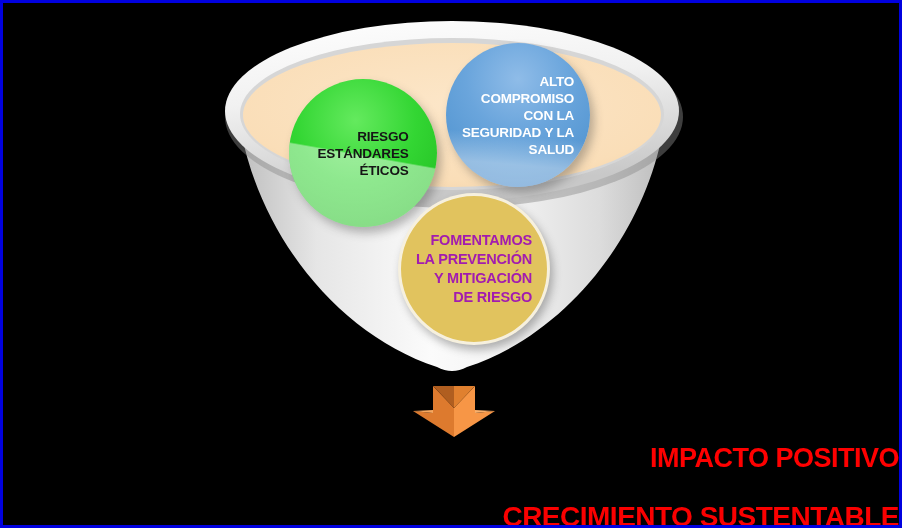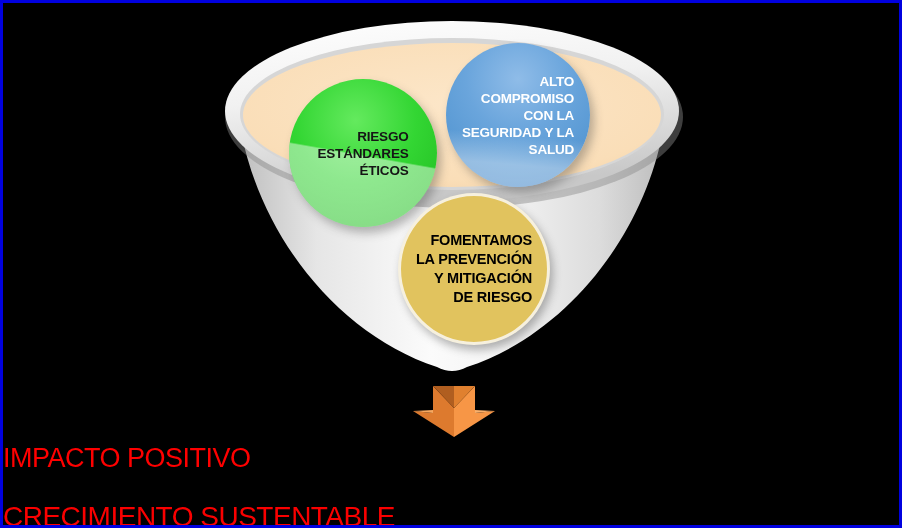--- a/index.html
+++ b/index.html
@@ -32,22 +32,22 @@
   .bubble-blue .bubble-label{font-size:13.5px;line-height:17px;}
   .bubble-yellow{
     left:395px;top:190px;width:146px;height:146px;z-index:3;
     background:#e1c35e;
     border:3px solid rgba(248,245,236,.9);
     box-shadow:3px 5px 9px rgba(70,70,70,.4);
   }
   .bubble-yellow .bubble-label{font-size:14.5px;line-height:19px;}
   .arrow-svg{position:absolute;left:400px;top:378px;}
   .outcome-line{
-    position:absolute;left:0;width:100%;text-align:left;
-    font-weight:normal;letter-spacing:-0.5px;
+    position:absolute;left:0;width:100%;text-align:right;
+    font-weight:bold;letter-spacing:-0.5px;
   }
   .outcome-line1{top:440px;font-size:27px;}
   .outcome-line2{top:454px;font-size:28px;margin-top:44px;}
 </style>
 </head>
 <body>
 
 <div class="canvas">
 
   <div class="red-sliver"></div>
@@ -95,21 +95,21 @@
   <div class="bubble bubble-blue">
     <div class="gloss"></div>
     <div class="bubble-label" style="color:#ffffff">ALTO
 COMPROMISO
 CON LA
 SEGURIDAD Y LA
 SALUD</div>
   </div>
 
   <div class="bubble bubble-yellow">
-    <div class="bubble-label" style="color:#000000">FOMENTAMOS
+    <div class="bubble-label" style="color:#a21caf">FOMENTAMOS
 LA PREVENCIÓN
 Y MITIGACIÓN
 DE RIESGO</div>
   </div>
 
   <svg class="arrow-svg" width="100" height="60" viewBox="0 0 100 60">
 
     <polygon points="30,5 51,27 51,56 10,30 30,32" fill="#dd7a2e"></polygon>
 
     <polygon points="72,5 51,27 51,56 92,30 72,32" fill="#f79646"></polygon>

